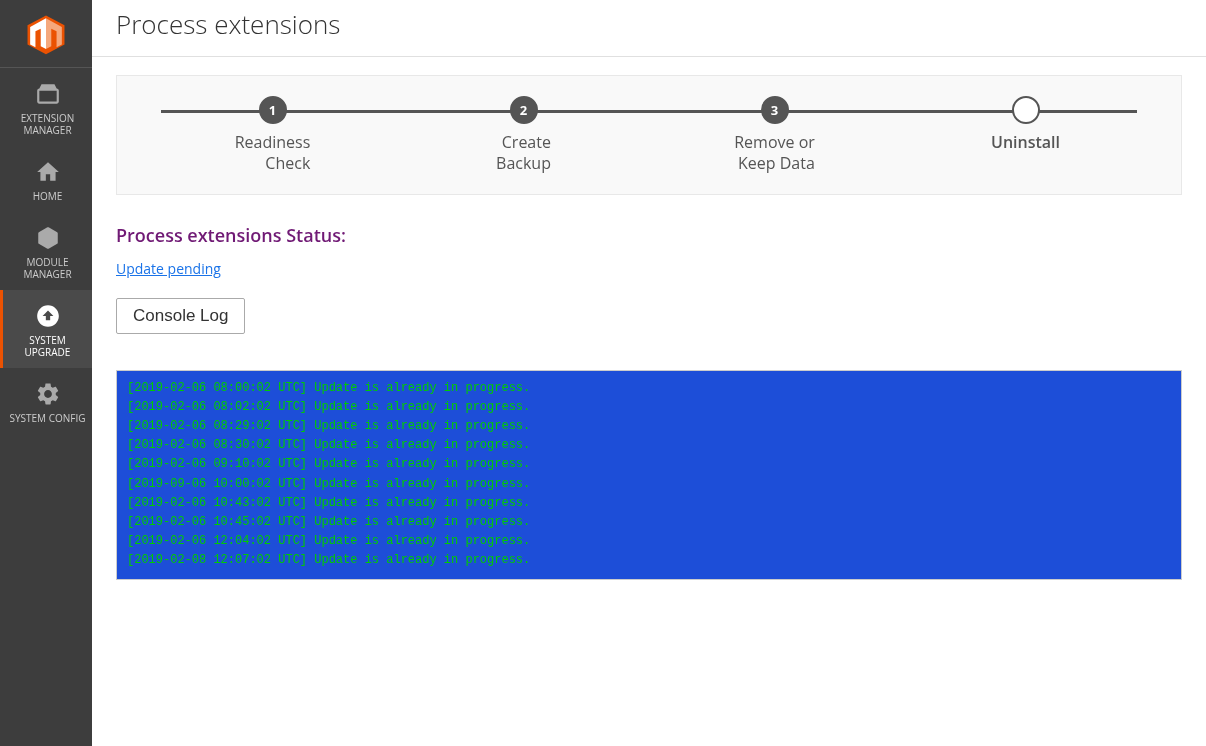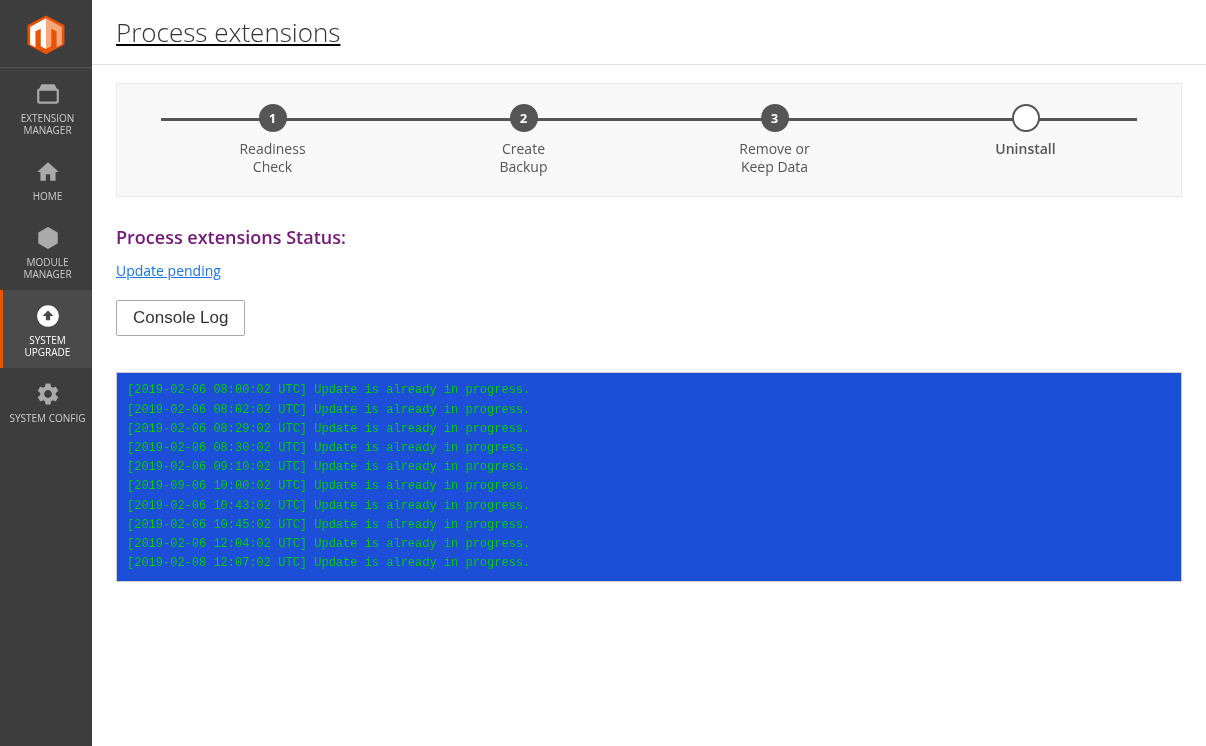--- a/index.html
+++ b/index.html
@@ -71,23 +71,22 @@
     
     .main {
       flex: 1;
       background: #fff;
       display: flex;
       flex-direction: column;
       overflow-y: auto;
     }
 
     .page-header {
-      padding: 14px 24px 14px;
+      padding: 6px 24px 14px;
       border-bottom: 1px solid #e0e0e0;
-      text-decoration: underline;
     }
     .page-title {
       font-size: 26px;
       font-weight: 300;
       color: #333;
     }
 
     
     .stepper-section {
       background: #f9f9f9;
@@ -130,23 +129,23 @@
       font-weight: bold;
       border: 2px solid #555;
       margin-bottom: 8px;
     }
     .step-circle.active {
       background: #fff;
       border: 2px solid #555;
       color: #555;
     }
     .step-label {
-      font-size: 14px;
+      font-size: 16px;
       color: #555;
-      text-align: center;
+      text-align: right;
       line-height: 1.3;
     }
 
     
     .content-area {
       padding: 10px 24px 20px;
     }
     .status-heading {
       font-size: 18px;
       font-weight: 600;

